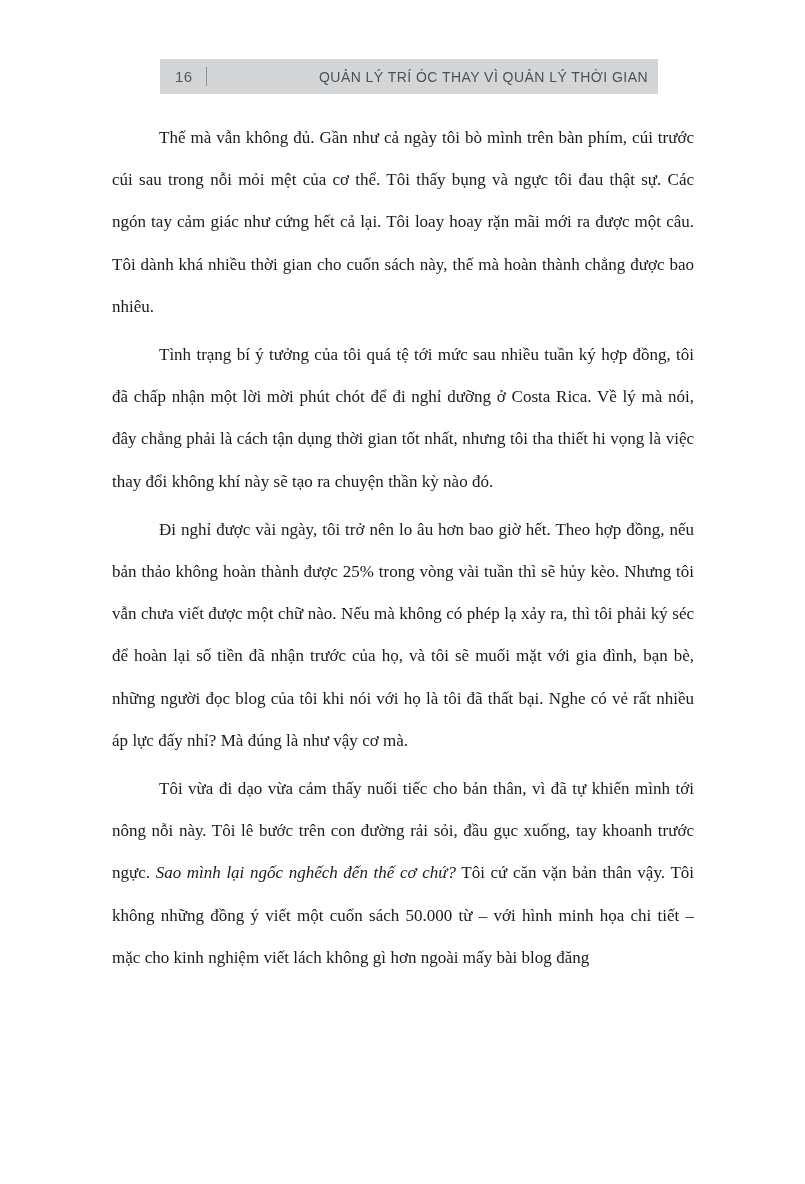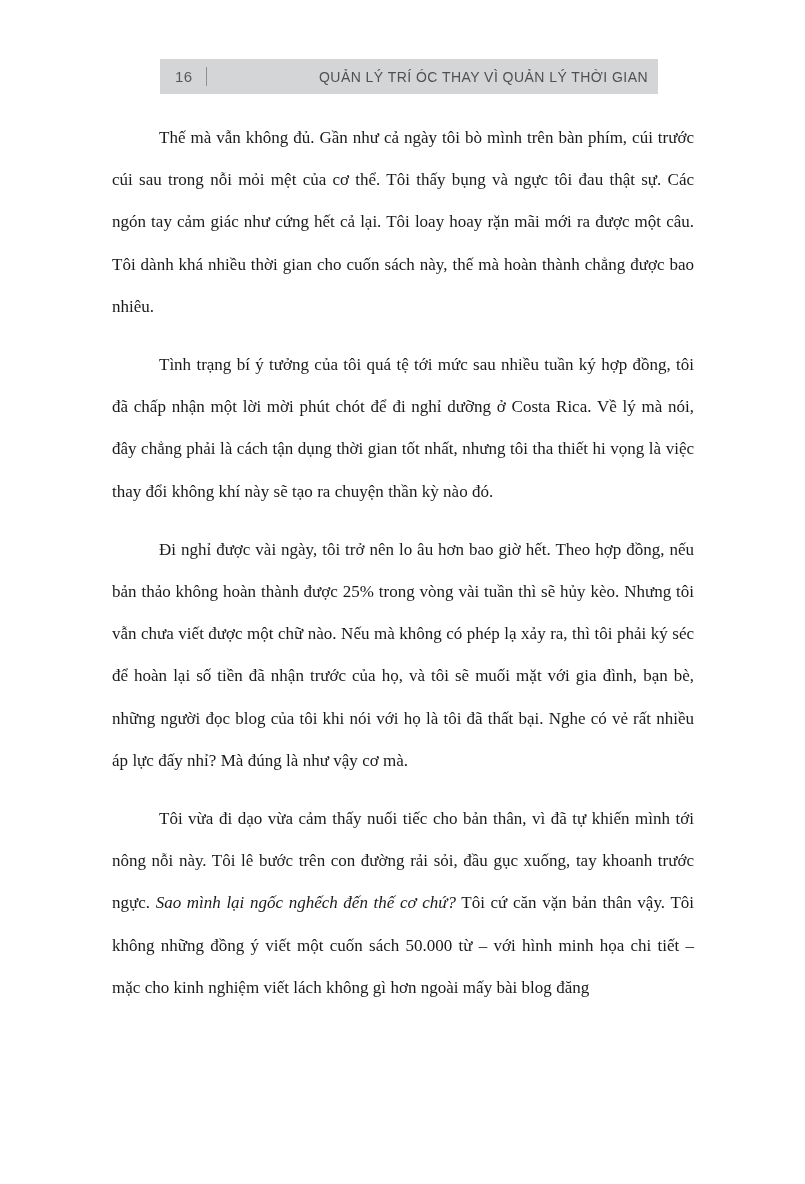--- a/index.html
+++ b/index.html
@@ -73,21 +73,21 @@
     margin: 0;
     font-size: 17px;
     line-height: 42.2px;
     text-align: justify;
     text-justify: inter-word;
     text-indent: 47px;
     hyphens: none;
     word-spacing: 0.1px;
   }
   p.body-par + p.body-par {
-    margin-top: 16px;
+    margin-top: 6px;
   }
   .italic-q {
     font-style: italic;
   }
 </style>
 </head>
 <body>
 
 <div class="page">
 

